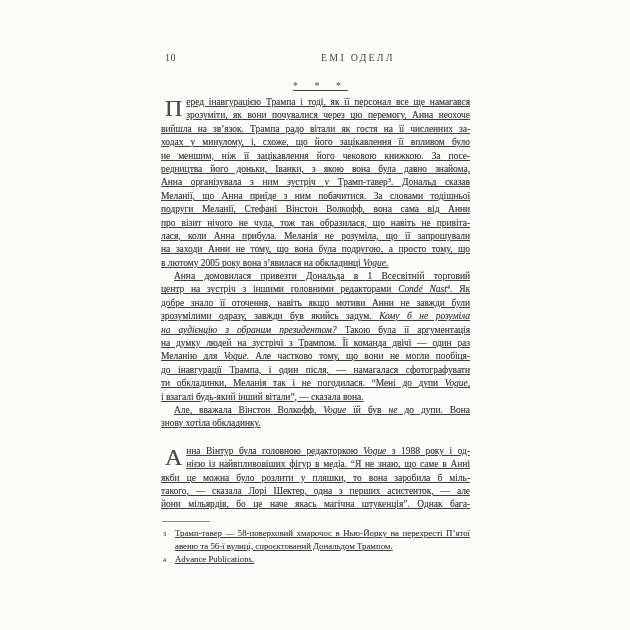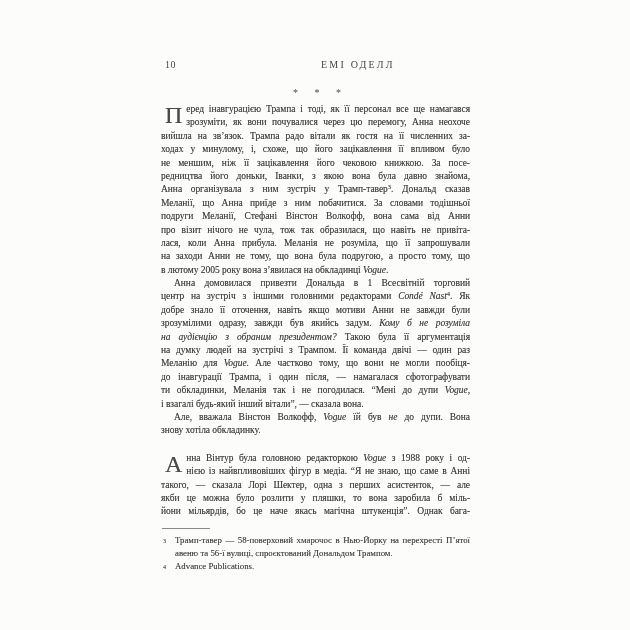--- a/index.html
+++ b/index.html
@@ -9,21 +9,21 @@
     font-family:"Liberation Serif","DejaVu Serif",serif;
     position:relative;
     overflow:hidden;
   }
   .page{
     position:absolute;inset:0;
     background:#fcfcfa;
     color:#3e3e3e;
   }
   .column{
-    position:absolute;left:161px;top:59px;width:309px;
+    position:absolute;left:161px;top:52px;width:309px;text-decoration:underline;
   }
   .pageheader{position:relative;height:12px;font-size:10px;color:#474747;}
   .pagenum{position:absolute;left:4px;top:0;letter-spacing:.5px;}
   .runhead{position:absolute;left:160px;top:0;letter-spacing:2.2px;white-space:nowrap;}
   .sep{
     text-align:center;margin-top:16px;height:12px;
     font-size:10px;letter-spacing:7px;color:#4a4a4a;padding-left:10px;
   }
   .bodytext{
     margin-top:4px;
@@ -104,22 +104,22 @@
           <div class="line last"><span>і взагалі будь-який інший вітали”, — сказала вона.</span></div>
         </div>
         <div class="para indent">
           <div class="line"><span>Але, вважала Вінстон Волкофф, </span><span class="it">Vogue</span><span> їй був </span><span class="it">не</span><span> до дупи. Вона</span></div>
           <div class="line last"><span>знову хотіла обкладинку.</span></div>
         </div>
         <div class="para section-gap">
           <span class="dropcap">А</span>
           <div class="line"><span>нна Вінтур була головною редакторкою </span><span class="it">Vogue</span><span> з 1988 року і од-</span></div>
           <div class="line"><span>нією із найвпливовіших фігур в медіа. “Я не знаю, що саме в Анні</span></div>
+          <div class="line"><span>якби це можна було розлити у пляшки, то вона заробила б міль-</span></div>
           <div class="line"><span>такого, — сказала Лорі Шектер, одна з перших асистенток, — але</span></div>
-          <div class="line"><span>якби це можна було розлити у пляшки, то вона заробила б міль-</span></div>
           <div class="line"><span>йони мільярдів, бо це наче якась магічна штукенція”. Однак бага-</span></div>
         </div>
       </div>
 
     <div class="fn-rule"></div>
 
     <div class="footnotes" id="footnotes">
         <div class="footnote">
           <span class="fn-marker">3</span>
           <div class="line"><span>Трамп-тавер — 58-поверховий хмарочос в Нью-Йорку на перехресті П’ятої</span></div>

